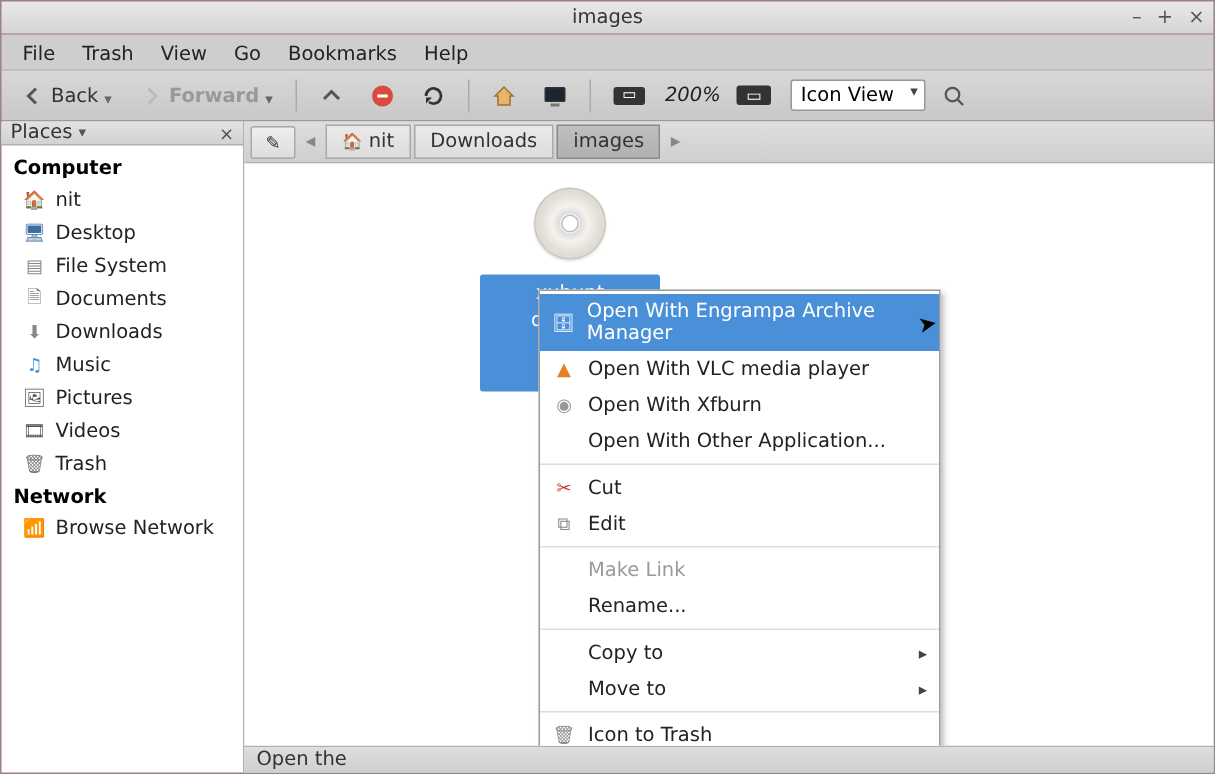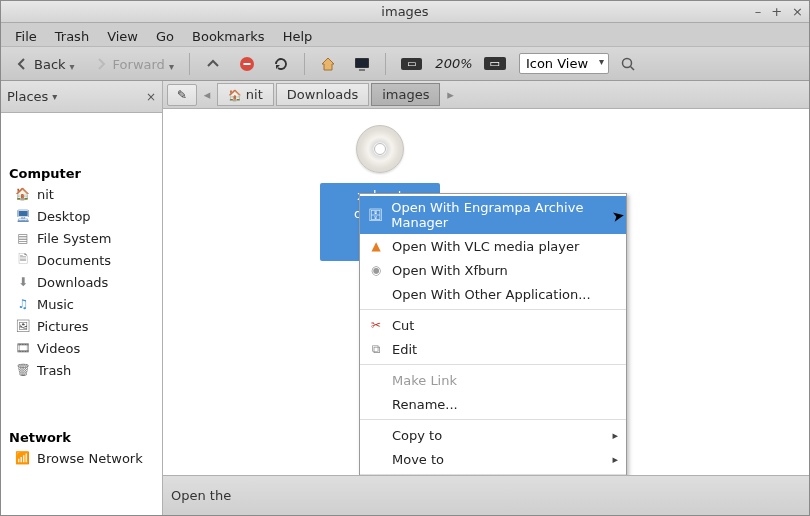--- a/index.html
+++ b/index.html
@@ -5,53 +5,53 @@
 * { box-sizing: border-box; margin: 0; padding: 0; font-family: "DejaVu Sans", "Liberation Sans", Arial, sans-serif; font-size: 13px; }
 html, body { width: 810px; height: 516px; overflow: hidden; background: #cecece; }
 .window { width: 810px; height: 516px; background: #ec4899; border: 1px solid #8a8a8a; display: flex; flex-direction: column; }
 .titlebar { height: 22px; background: linear-gradient(#e8e8e8,#d5d5d5); border-bottom: 1px solid #aaa; display: flex; align-items: center; position: relative; }
 .titlebar .title { position: absolute; left: 0; right: 0; text-align: center; font-weight: 500; color: #333; }
 .titlebar .winbtns { position: absolute; right: 6px; display: flex; gap: 10px; color: #555; font-size: 13px; }
 .menubar { height: 24px; background: #cecece; display: flex; align-items: flex-end; padding: 0 6px; gap: 2px; border-bottom: 1px solid #b8b8b8; }
 .menubar .menuitem { padding: 2px 8px; color: #222; }
 .toolbar { height: 34px; background: linear-gradient(#d8d8d8,#c8c8c8); border-bottom: 1px solid #9a9a9a; display: flex; align-items: center; padding: 0 6px; gap: 4px; }
 .tbtn { display: inline-flex; align-items: flex-end; gap: 4px; padding: 3px 6px; border: 1px solid transparent; border-radius: 3px; color: #333; }
-.tbtn.disabled { color: #999; }
+.tbtn.disabled { color: #999; font-weight: bold; }
 .tbtn .arrow { font-size: 10px; color: #666; }
 .sep { width: 1px; height: 22px; background: #aaa; margin: 0 4px; }
 .zoom-chip { background: #333; padding: 1px 6px; border-radius: 2px; margin-right: 2px; }
 .select-box { background: #fff; border: 1px solid #999; padding: 2px 18px 2px 6px; border-radius: 2px; position: relative; min-width: 90px; }
 .select-box::after { content: "▾"; position: absolute; right: 4px; top: 2px; font-size: 10px; color: #444; }
 .body { flex: 1; display: flex; min-height: 0; }
 .sidebar { width: 162px; background: #fff; border-right: 1px solid #b0b0b0; display: flex; flex-direction: column; }
-.sidebar-header { height: 32px; background: linear-gradient(#e2e2e2,#d2d2d2); border-bottom: 1px solid #b0b0b0; display: flex; align-items: center; padding: 0 6px; font-weight: 500; color: #333; gap: 4px; }
+.sidebar-header { height: 16px; background: linear-gradient(#e2e2e2,#d2d2d2); border-bottom: 1px solid #b0b0b0; display: flex; align-items: center; padding: 0 6px; font-weight: 500; color: #333; gap: 4px; }
 .sidebar-header .close { margin-left: auto; color: #555; font-size: 12px; }
 .sidebar-list { flex: 1; overflow: auto; padding: 4px 0; }
-.side-group { font-weight: bold; padding: 4px 8px 2px 8px; color: #000; margin-top: 45px; }
+.side-group { font-weight: bold; padding: 4px 8px 2px 8px; color: #000; }
 .side-item { display: flex; align-items: center; gap: 6px; padding: 3px 6px 3px 14px; color: #222; }
 .ico { width: 16px; height: 16px; display: inline-flex; align-items: center; justify-content: center; font-size: 12px; }
 .main { flex: 1; display: flex; flex-direction: column; background: #fff; min-width: 0; }
 .pathbar { height: 28px; background: linear-gradient(#dedede,#cfcfcf); border-bottom: 1px solid #b0b0b0; display: flex; align-items: center; padding: 0 4px; gap: 2px; }
 .pathbar .pbtn { background: linear-gradient(#eee,#ddd); border: 1px solid #aaa; padding: 2px 6px; border-radius: 2px; display: inline-flex; align-items: center; gap: 4px; color: #333; }
 .pathbar .crumb { background: linear-gradient(#eaeaea,#dcdcdc); border: 1px solid #aaa; padding: 3px 10px; color: #333; }
 .pathbar .crumb.active { background: linear-gradient(#bfbfbf,#b0b0b0); border-color: #888; }
 .pathbar .navarr { width: 16px; text-align: center; color: #888; }
 .content { flex: 1; position: relative; overflow: hidden; background: #fff; }
 .file-icon { position: absolute; left: 185px; top: 8px; width: 64px; height: 64px; display: flex; align-items: center; justify-content: center; }
 .disc { width: 48px; height: 48px; border-radius: 50%; background: radial-gradient(circle at 50% 50%, #fff 0 6px, #ddd 7px, #f6f3ee 12px, #e2dfd8 60%, #d4d1ca 100%); border: 1px solid #c8c5be; box-shadow: 0 1px 2px rgba(0,0,0,0.15); position: relative; }
 .disc::after { content:""; position:absolute; left:50%; top:50%; width:10px; height:10px; border-radius:50%; background:#fff; border:1px solid #bbb; transform: translate(-50%,-50%); }
 .file-sel { position: absolute; left: 157px; top: 74px; width: 120px; background: #4a90d9; color: #fff; border-radius: 2px; padding: 4px 2px; text-align: center; font-size: 12px; line-height: 1.35; }
 .ctxmenu { position: absolute; left: 196px; top: 84px; width: 268px; background: #fff; border: 1px solid #9a9a9a; box-shadow: 2px 2px 4px rgba(0,0,0,0.25); padding: 2px 0; }
 .ctxmenu .mi { display: flex; align-items: center; gap: 8px; padding: 4px 10px 4px 8px; color: #222; position: relative; }
 .ctxmenu .mi.highlight { background: #4a90d9; color: #fff; }
 .ctxmenu .mi .mico { width: 16px; height: 16px; display: inline-flex; align-items: center; justify-content: center; font-size: 12px; }
 .ctxmenu .mi.disabled { color: #9a9a9a; }
 .ctxmenu hr { border: none; border-top: 1px solid #ddd; margin: 3px 0; }
 .ctxmenu .sub::after { content: "▸"; position: absolute; right: 8px; font-size: 11px; color: #444; }
-.statusbar { height: 40px; background: linear-gradient(#dedede,#cfcfcf); border-top: 1px solid #b0b0b0; display: flex; align-items: center; padding: 0 8px; color: #333; }
+.statusbar { height: 18px; background: linear-gradient(#dedede,#cfcfcf); border-top: 1px solid #b0b0b0; display: flex; align-items: center; padding: 0 8px; color: #333; }
 .cursor { position: absolute; left: 449px; top: 98px; font-size: 15px; color: #000; pointer-events: none; transform: rotate(-10deg); }
 svg { display: block; }
 </style>
 </head>
 <body>
 
 <div class="window">
 
   <div class="titlebar">
     <div class="title">images</div>

